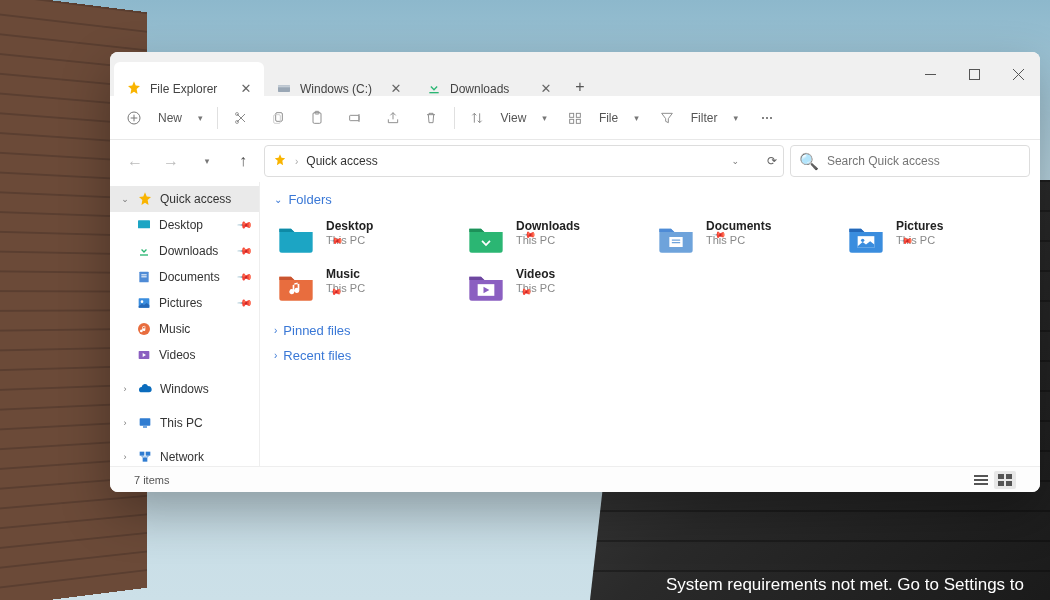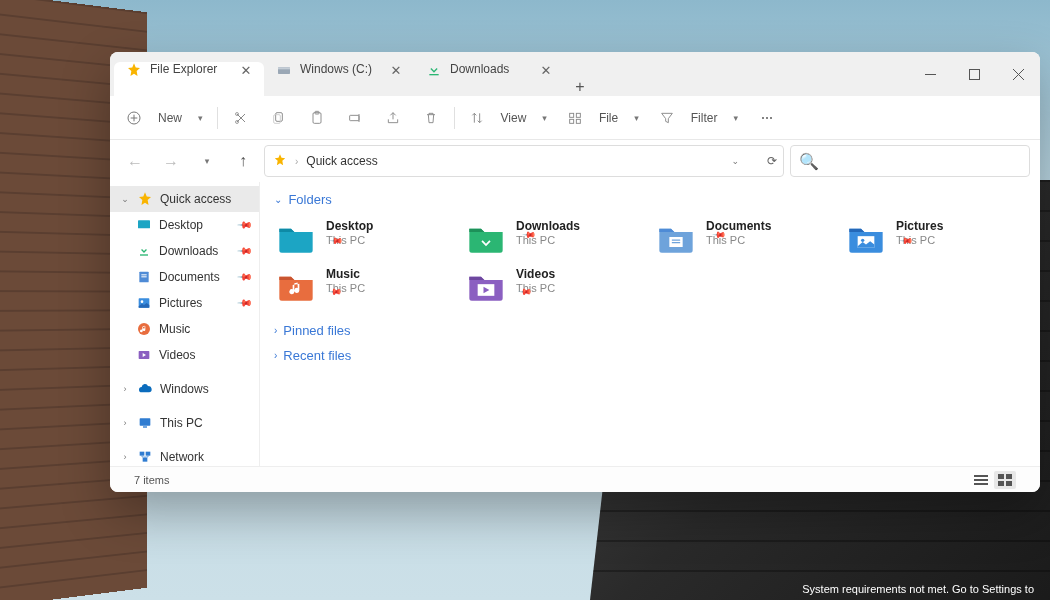--- a/index.html
+++ b/index.html
@@ -1,27 +1,27 @@
 <!DOCTYPE html>
 <html><head>
 <meta charset="utf-8">
 <style>
 * { box-sizing: border-box; margin: 0; padding: 0; font-family: 'Segoe UI', Tahoma, sans-serif; }
 body { width: 1050px; height: 600px; overflow: hidden; position: relative; background: linear-gradient(to bottom, #8db8cc 0%, #b8d4e0 30%, #cce0e8 100%); }
 .desktop-bg { position: absolute; inset: 0; z-index: 0; }
 .building-left { position: absolute; left: -30px; top: -10px; width: 200px; height: 620px; background: repeating-linear-gradient(0deg, #6b4a38 0, #6b4a38 18px, #5a3e30 18px, #5a3e30 20px), repeating-linear-gradient(90deg, #6b4a38 0, #6b4a38 22px, #5a3e30 22px, #5a3e30 24px); transform: perspective(800px) rotateY(18deg); transform-origin: left center; }
 .building-right { position: absolute; right: -20px; top: 180px; width: 480px; height: 420px; background: linear-gradient(135deg, #4a4a4a 0%, #2a2a2a 50%, #1a1a1a 100%); clip-path: polygon(10% 0, 100% 0, 100% 100%, 0 100%); }
 .building-right::before { content:''; position:absolute; inset:0; background: repeating-linear-gradient(0deg, transparent 0, transparent 28px, rgba(0,0,0,.3) 28px, rgba(0,0,0,.3) 30px); }
-.watermark { position: absolute; bottom: 4px; right: 16px; color: #fff; font-size: 11px; text-align: right; z-index: 1; line-height: 1.3; margin-left: 37px; }
+.watermark { position: absolute; bottom: 4px; right: 26px; color: #fff; font-size: 17px; text-align: right; z-index: 1; line-height: 1.3; margin-left: 37px; }
 
 .window { position: absolute; left: 110px; top: 52px; width: 930px; height: 440px; background: #fff; border-radius: 8px; box-shadow: 0 20px 50px rgba(0,0,0,.3); overflow: hidden; display: flex; flex-direction: column; z-index: 2; }
 
 .titlebar { display: flex; align-items: center; height: 44px; background: #f0f0f0; padding-left: 4px; }
 .tabs { display: flex; align-items: flex-end; height: 100%; flex: 1; gap: 0; }
-.tab { display: flex; align-items: flex-start; height: 34px; padding: 0 10px 0 12px; font-size: 12px; color: #444; gap: 8px; border-radius: 6px 6px 0 0; margin-top: 6px; cursor: pointer; min-width: 150px; }
+.tab { display: flex; align-items: flex-end; height: 34px; padding: 0 10px 0 12px; font-size: 12px; color: #444; gap: 8px; border-radius: 6px 6px 0 0; margin-top: 6px; cursor: pointer; min-width: 150px; }
 .tab.active { background: #fff; }
 .tab-close { width: 16px; height: 16px; display:flex; align-items:center; justify-content:center; color:#666; margin-left: auto; border-radius:3px; font-size:13px; }
 .tab-icon { width:16px; height:16px; display:flex; align-items:center; justify-content:center; }
 .newtab { width: 32px; display:flex; align-items:center; justify-content:center; color:#555; font-size:16px; cursor:pointer; }
 .caption { display:flex; margin-left:auto; }
 .caption > div { width: 44px; height: 44px; display:flex; align-items:center; justify-content:center; color:#555; cursor:pointer; }
 
 .toolbar { display:flex; align-items:center; height: 44px; border-bottom: 1px solid #e8e8e8; padding: 0 8px; gap: 4px; background:#fff; }
 .tbtn { height: 32px; padding: 0 8px; display:flex; align-items:center; gap:16px; color:#555; font-size:12px; border-radius:4px; cursor:pointer; }
 .tbtn svg, .tbtn-icon { width:16px; height:16px; }
@@ -223,20 +223,21 @@
           </svg></span>
       <span style="color:#aaa;font-size:10px;">›</span>
       <span>Quick access</span>
       <span class="spacer"></span>
       <span class="chev-small">⌄</span>
       <span style="width:12px"></span>
       <span style="color:#666;">⟳</span>
     </div>
     <div class="searchbox">
       <span style="color:#888;">🔍</span>
+      <input placeholder="Search Quick access" style="">
     </div>
   </div>
 
   <div class="body">
 
     <div class="sidebar">
       <div class="sb-item sel">
         <span class="sb-chev">⌄</span>
         <span class="sb-icon">
             <svg viewBox="0 0 24 24">

